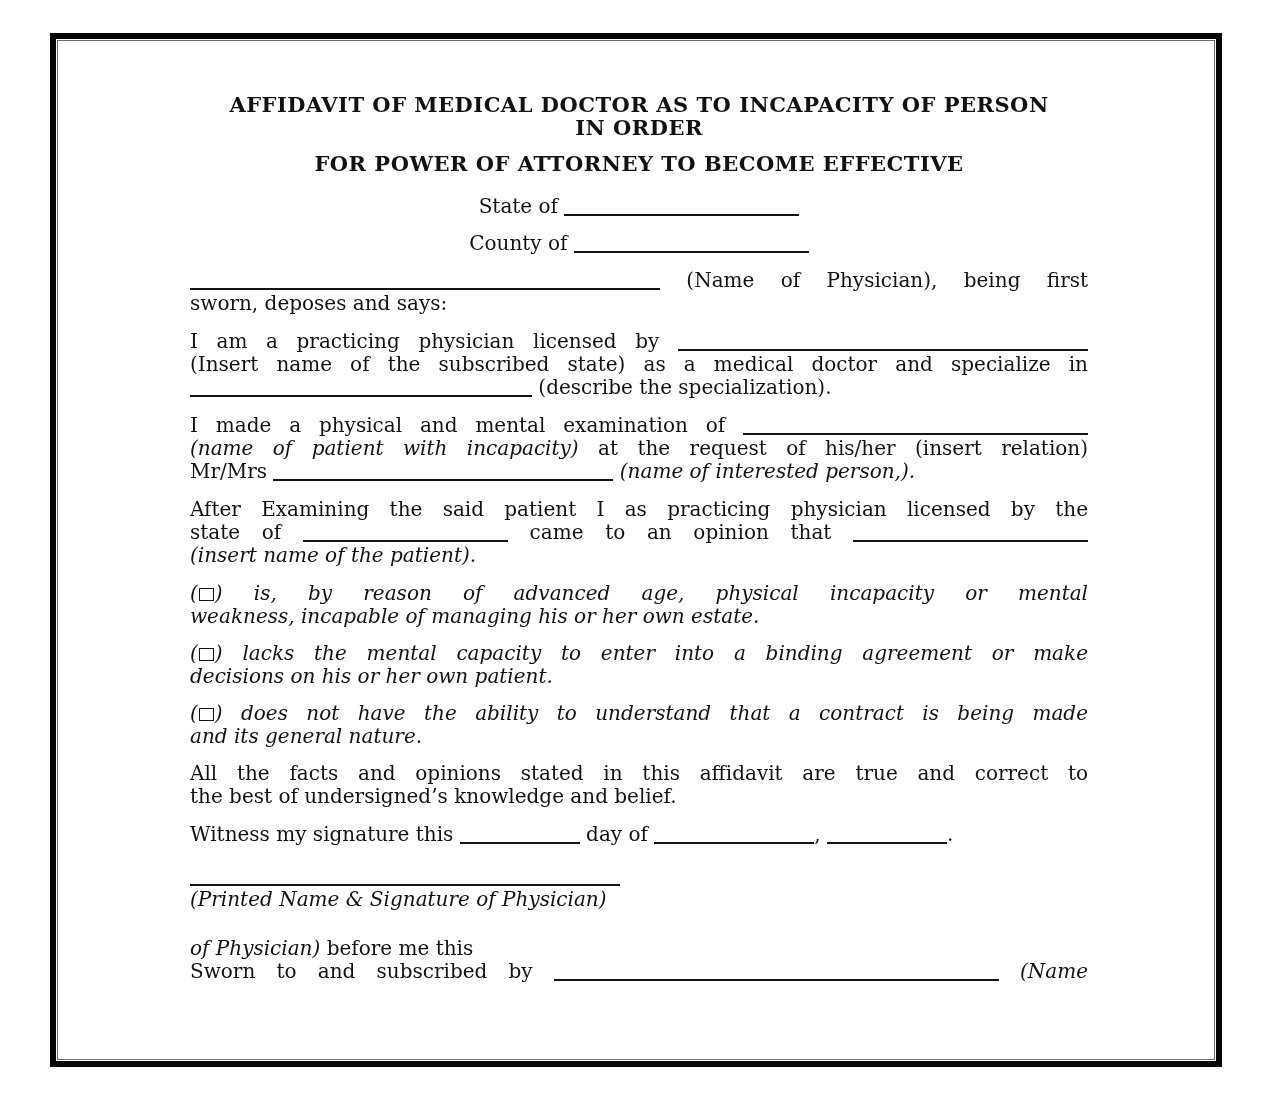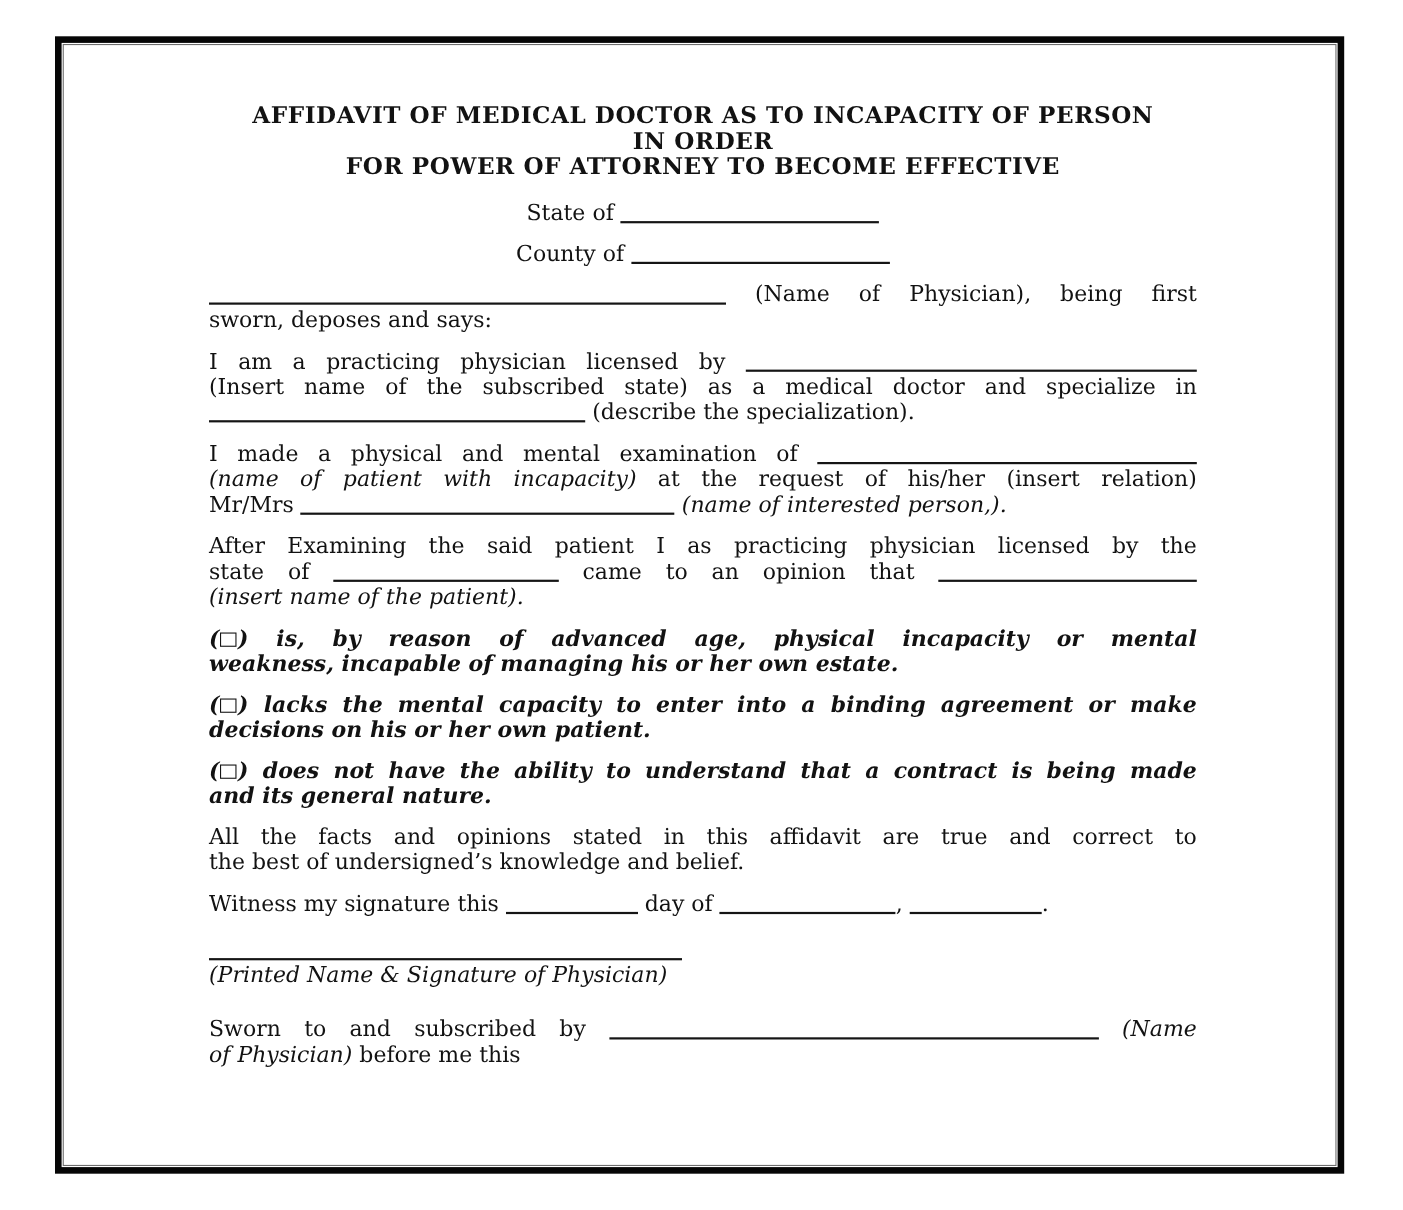--- a/index.html
+++ b/index.html
@@ -35,25 +35,25 @@
   }
   .content {
     position: absolute;
     left: 190px;
     top: 93px;
     width: 898px;
     font-size: 20px;
     line-height: 23px;
   }
   .title-block { text-align: center; font-weight: bold; letter-spacing: 0.5px; font-size: 21px; }
-  .title-main { }
+  .title-main { margin-bottom: 13px; }
   .title-sub  { margin-bottom: 20px; }
   .venue-line { text-align: center; margin-bottom: 14px; }
   .para { margin: 0 0 15px 0; }
-  .para-cb { margin: 0 0 14px 0; font-weight: bold; }
+  .para-cb { margin: 0 0 14px 0; }
   .line { line-height: 23px; }
   .jl { text-align: justify; text-align-last: justify; }
   .it { font-style: italic; }
   .blank {
     display: inline-block;
     height: 14px;
     border-bottom: 2px solid #151515;
     vertical-align: -3px;
   }
   .w120 { width: 120px; }  .w160 { width: 160px; }
@@ -140,18 +140,18 @@
     </div>
 
     <div class="para">
       <div class="line"><span>Witness my signature this</span> <span class="blank w120"></span> <span>day of</span> <span class="blank w160"></span><span>,</span> <span class="blank w120"></span><span>.</span></div>
     </div>
 
     <div class="sig-line"><span class="blank w430"></span></div>
     <div class="sig-caption"><span class="it">(Printed Name &amp; Signature of Physician)</span></div>
 
     <div class="para">
+      <div class="line"><span class="it">of Physician)</span> <span>before me this</span></div>
       <div class="line jl"><span>Sworn to and subscribed by</span> <span class="blank w445"></span> <span class="it">(Name</span></div>
-      <div class="line"><span class="it">of Physician)</span> <span>before me this</span></div>
     </div>
 
   </div>
 </div>
 
 </body></html>

